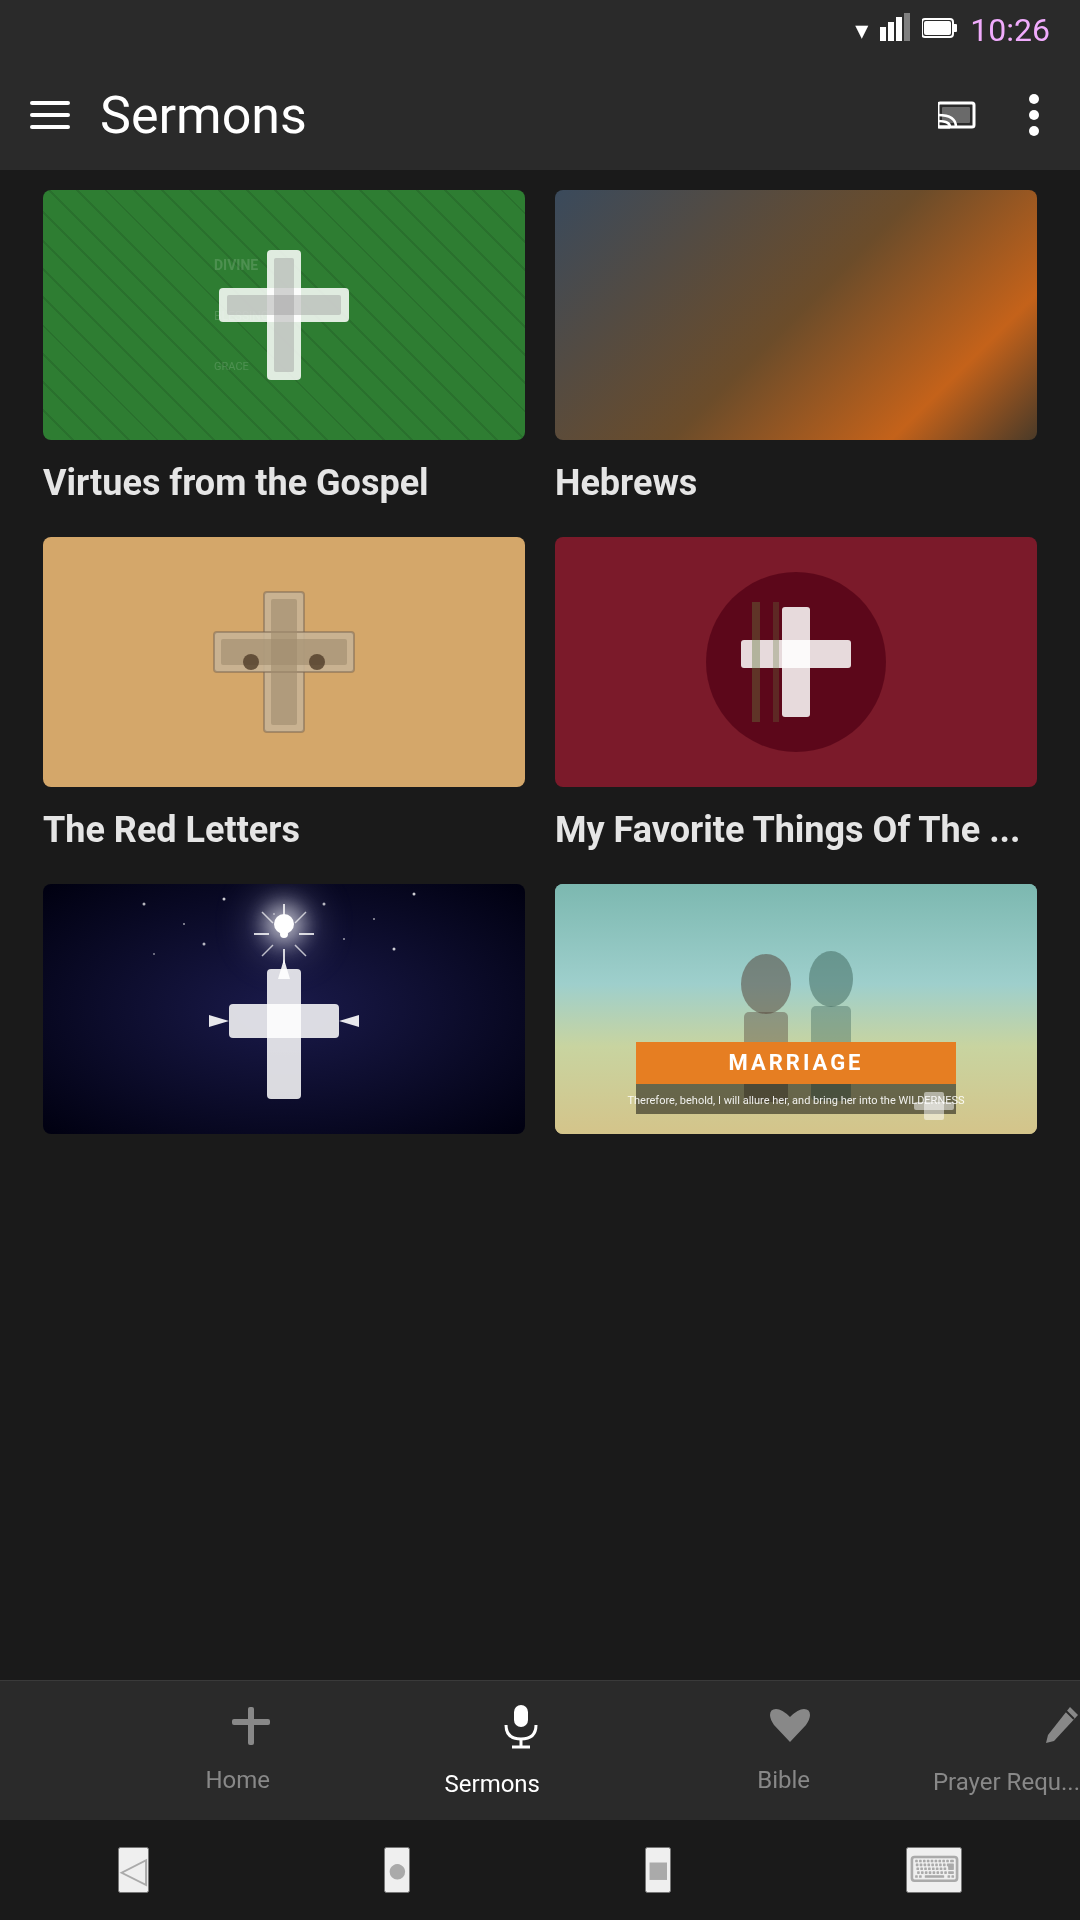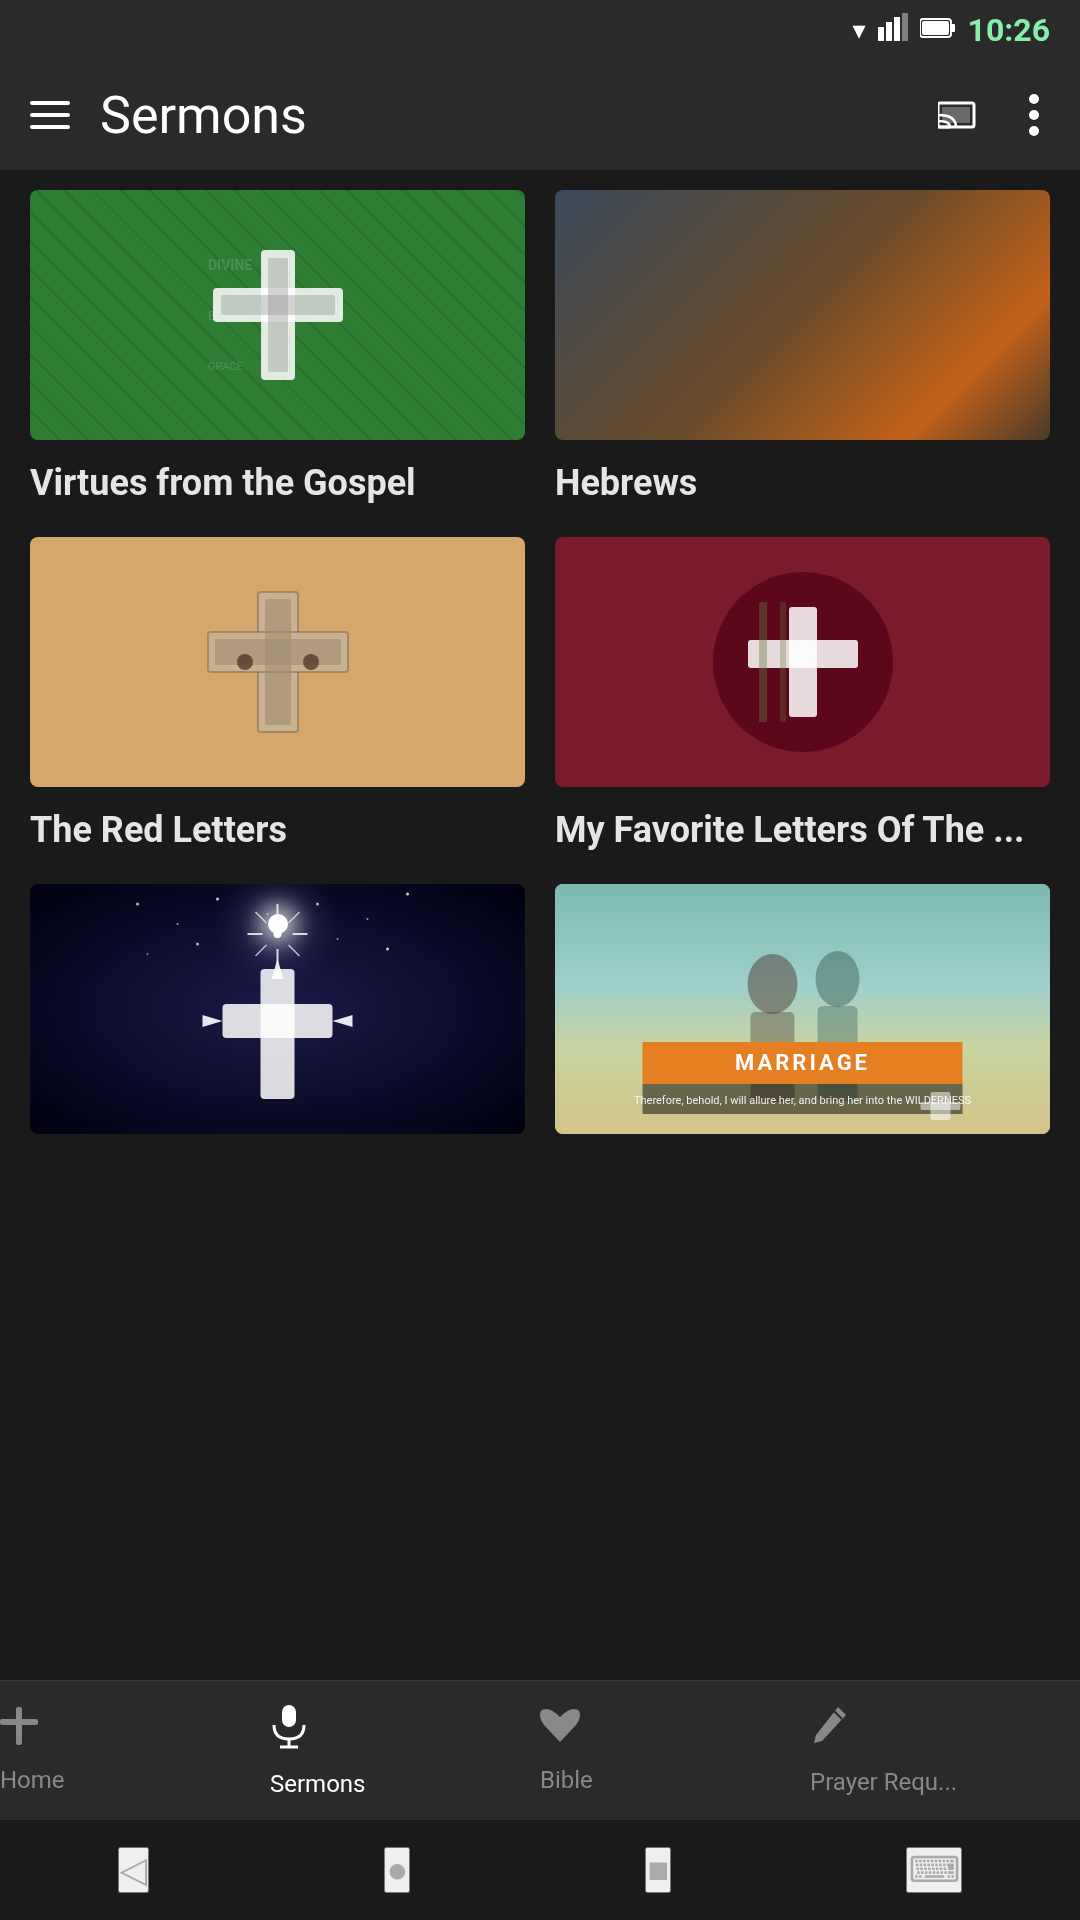--- a/index.html
+++ b/index.html
@@ -27,22 +27,22 @@
     }
 
     .status-icons {
       display: flex;
       align-items: center;
       gap: 12px;
     }
 
     .status-time {
       font-size: 32px;
-      font-weight: bold;
-      color: #86efac;
+      font-weight: normal;
+      color: #f0abfc;
     }
 
     .wifi-icon, .signal-icon, .battery-icon {
       color: #ffffff;
       font-size: 26px;
     }
 
     
     .app-bar {
       width: 100%;
@@ -94,21 +94,21 @@
       cursor: pointer;
       font-size: 40px;
       padding: 10px;
       display: flex;
       align-items: center;
       justify-content: center;
     }
 
     
     .main-content {
-      padding: 20px 30px;
+      padding: 20px 43px;
       display: grid;
       grid-template-columns: 1fr 1fr;
       gap: 30px;
     }
 
     .sermon-card {
       cursor: pointer;
       display: flex;
       flex-direction: column;
     }
@@ -228,21 +228,21 @@
       background-color: #2a2a2a;
       display: flex;
       align-items: center;
       justify-content: space-around;
       border-top: 1px solid #3a3a3a;
     }
 
     .nav-item {
       display: flex;
       flex-direction: column;
-      align-items: flex-start;
+      align-items: flex-end;
       gap: 11px;
       cursor: pointer;
       color: #888888;
       flex: 1;
     }
 
     .nav-item.active {
       color: #ffffff;
     }
 
@@ -396,21 +396,21 @@
           <svg width="120" height="120" viewBox="0 0 120 120" fill="none">
             <rect x="46" y="5" width="28" height="110" rx="3" fill="rgba(255,255,255,0.85)"></rect>
             <rect x="5" y="38" width="110" height="28" rx="3" fill="rgba(255,255,255,0.85)"></rect>
 
             <line x1="20" y1="0" x2="20" y2="120" stroke="rgba(100,120,60,0.4)" stroke-width="8"></line>
             <line x1="40" y1="0" x2="40" y2="120" stroke="rgba(100,120,60,0.3)" stroke-width="6"></line>
           </svg>
         </div>
       </div>
     </div>
-    <div class="sermon-title">My Favorite Letters Of The ...</div>
+    <div class="sermon-title">My Favorite Things Of The ...</div>
   </div>
 
   <div class="sermon-card">
     <div class="sermon-thumbnail">
       <div class="thumb-night-sky">
 
         <div class="star-glow"></div>
         <svg width="100%" height="100%" viewBox="0 0 320 250" style="position:absolute;top:0;left:0;">
 
           <circle cx="20" cy="20" r="1.5" fill="white" opacity="0.7"></circle>

